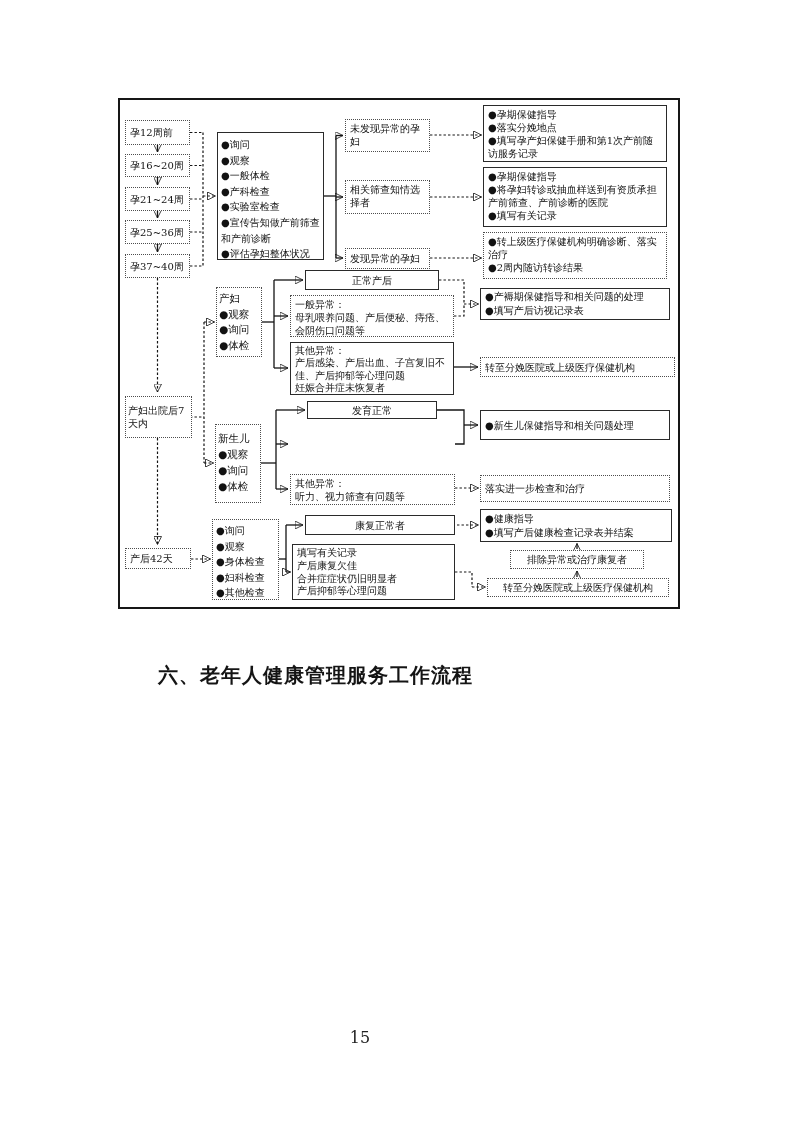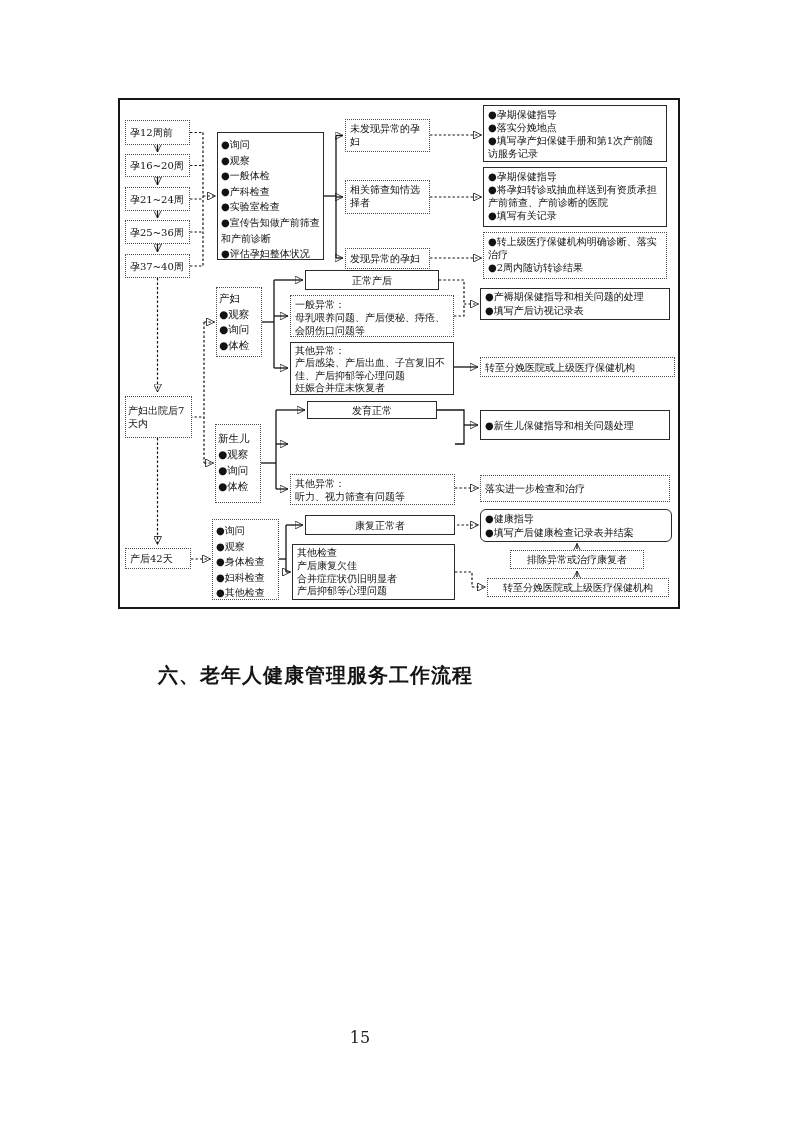--- a/index.html
+++ b/index.html
@@ -210,26 +210,26 @@
       <div>●观察</div>
       <div>●身体检查</div>
       <div>●妇科检查</div>
       <div>●其他检查</div>
     </div>
 
     <div class="bx ctr" style="left:185px;top:415px;width:150px;height:20px;">
         <div>康复正常者</div>
       </div>
     <div class="bx" style="left:172px;top:444px;width:163px;height:56px;line-height:12.8px;">
-      <div>其他检查</div>
+      <div>填写有关记录</div>
       <div>产后康复欠佳</div>
       <div>合并症症状仍旧明显者</div>
       <div>产后抑郁等心理问题</div>
     </div>
-    <div class="bx lh14 vc" style="left:360px;top:409px;width:192px;height:33px;border-radius:6px;">
+    <div class="bx lh14 vc" style="left:360px;top:409px;width:192px;height:33px;">
       <div>●健康指导</div>
       <div>●填写产后健康检查记录表并结案</div>
     </div>
     <div class="bx dt ctr" style="left:390px;top:450px;width:134px;height:19px;">
         <div>排除异常或治疗康复者</div>
       </div>
     <div class="bx dt ctr" style="left:367px;top:478px;width:182px;height:19px;">
         <div>转至分娩医院或上级医疗保健机构</div>
       </div>
 

